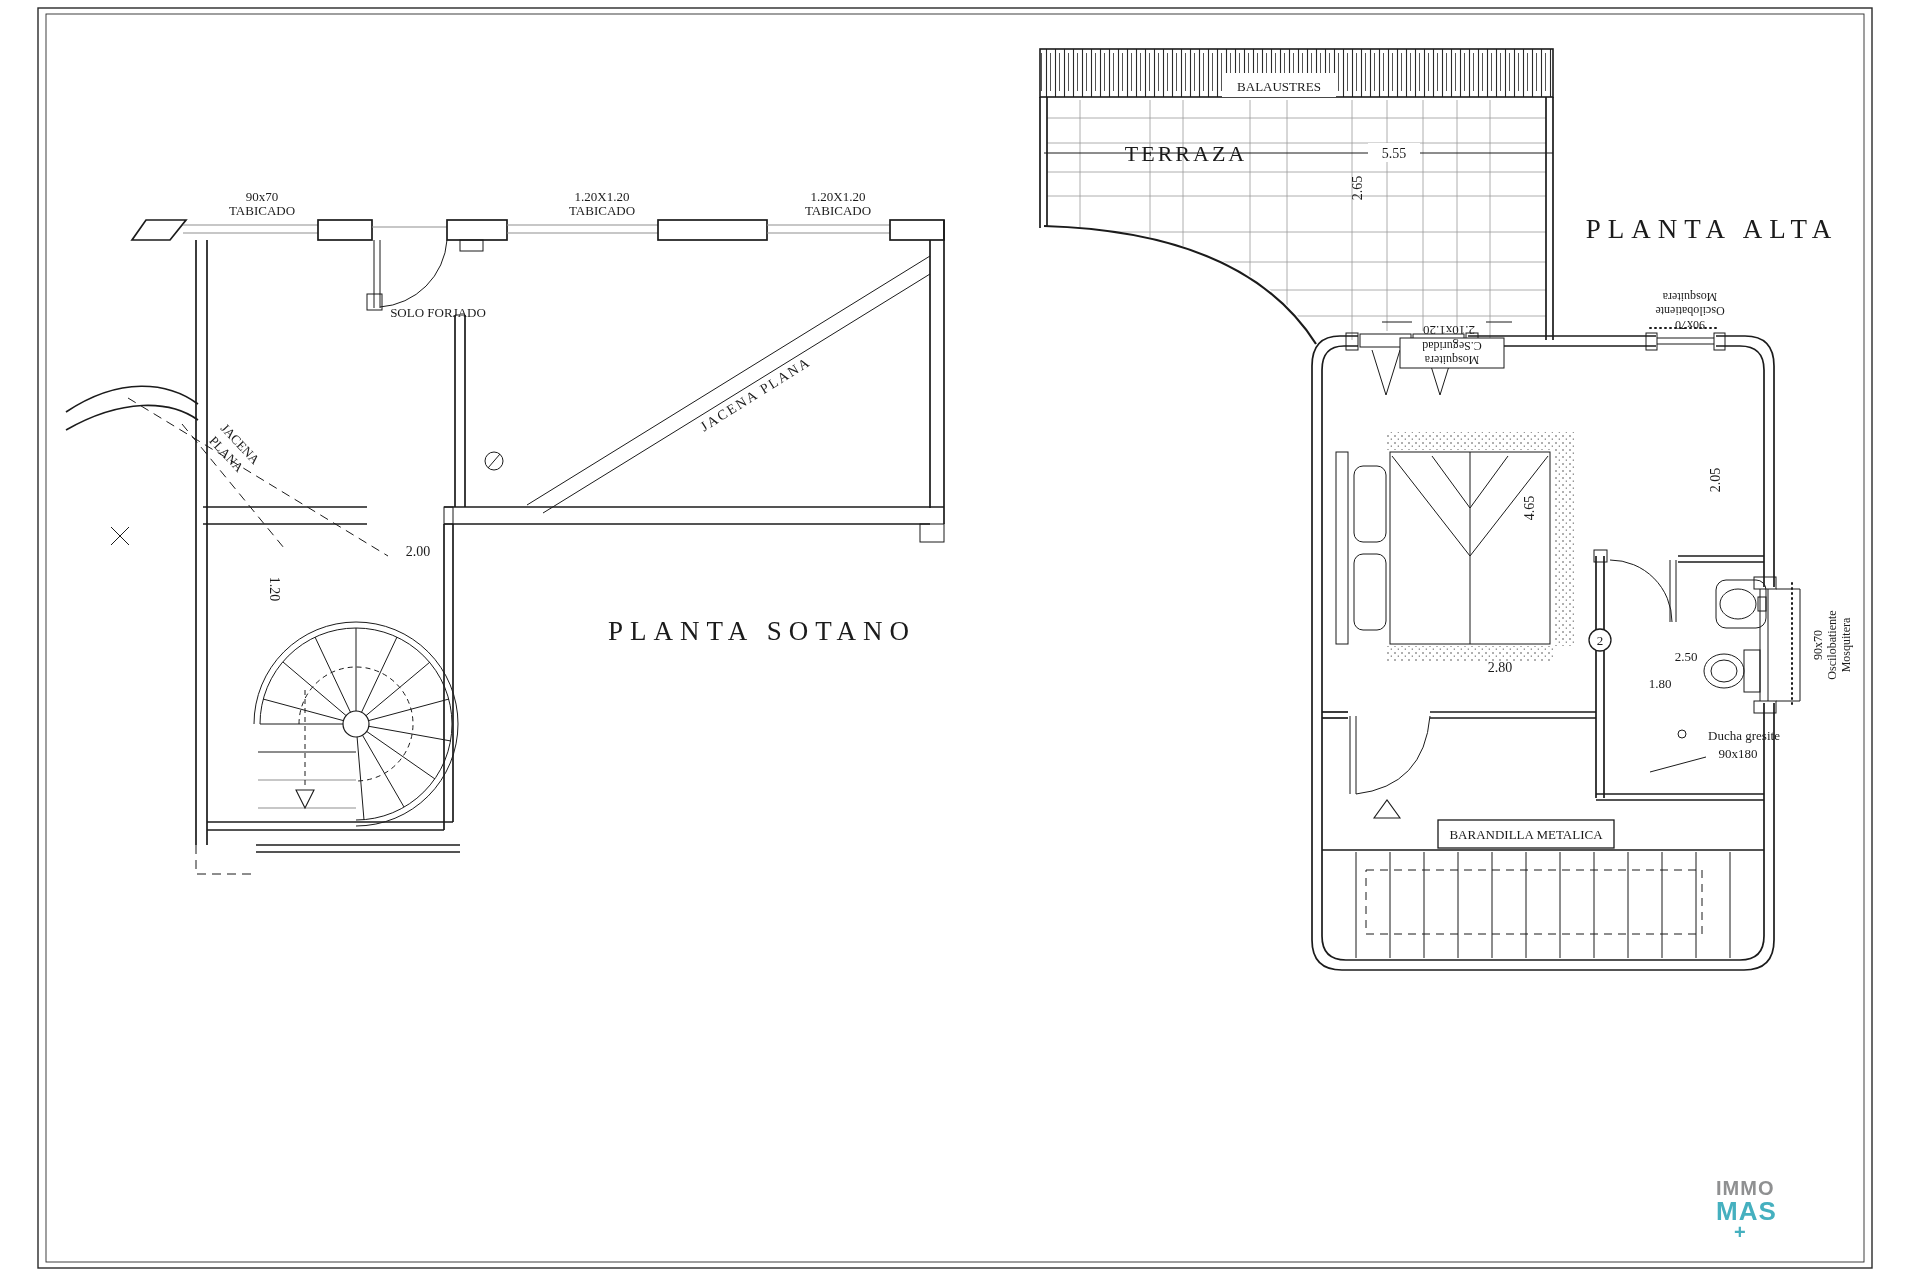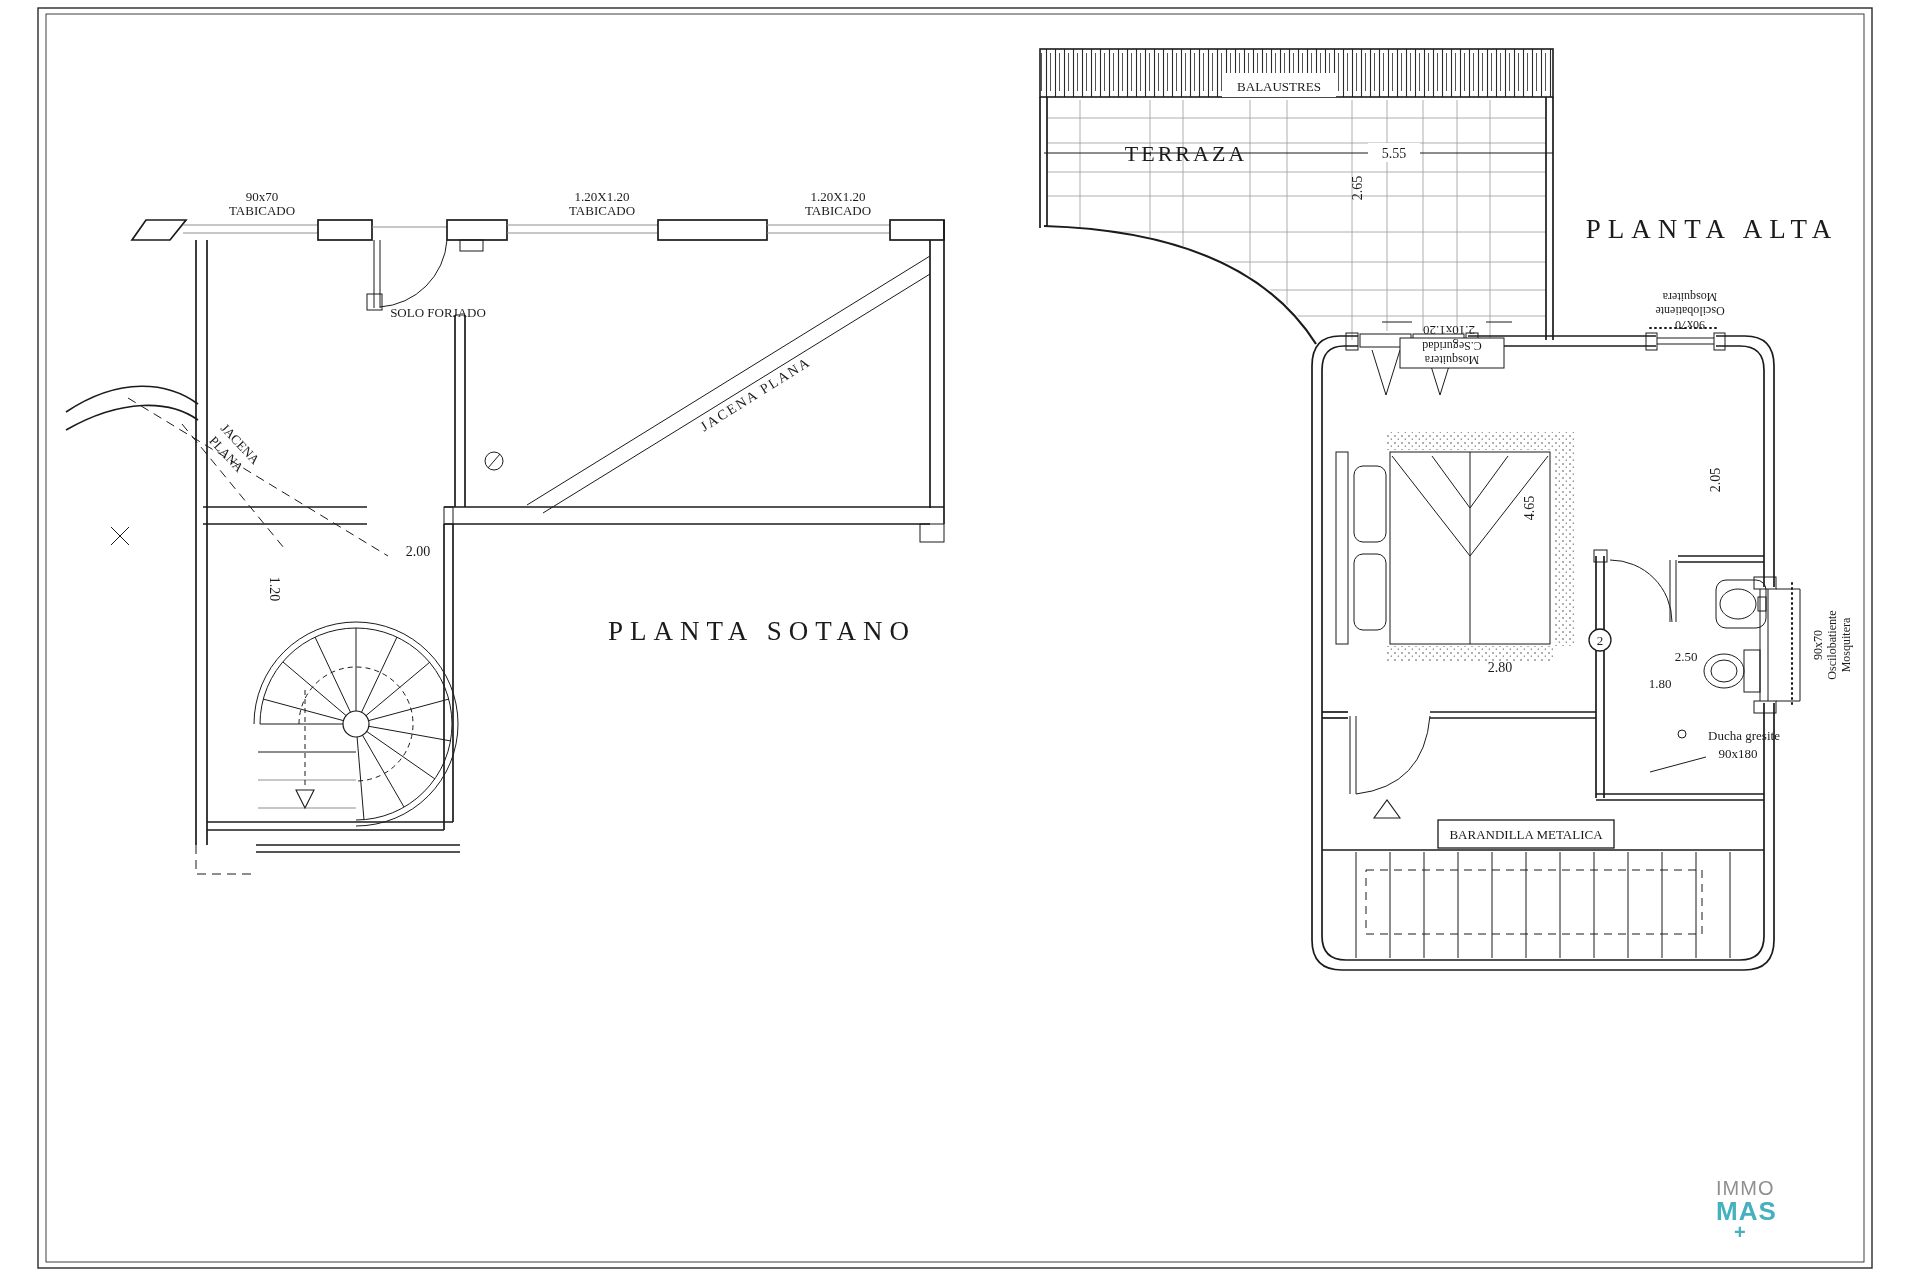--- a/index.html
+++ b/index.html
@@ -11,21 +11,21 @@
   .gray{stroke:#8f8f8f;stroke-width:1;fill:none;}
   .grid{stroke:#9b9b9b;stroke-width:0.8;fill:none;}
   .dash{stroke:#1b1b1b;stroke-width:1;fill:none;stroke-dasharray:9 6;}
   .dot{stroke:#1b1b1b;stroke-width:2;fill:none;stroke-dasharray:1 4;stroke-linecap:round;}
   .dim{font-size:14px;}
   .lbl{font-size:13px;}
   .sm{font-size:12px;}
   .title{font-size:27px;letter-spacing:7px;}
   #logo{position:absolute;left:1716px;top:1178px;width:92px;line-height:1;
         font-family:"Liberation Sans",sans-serif;text-align:left;}
-  #logo .l1{color:#8f9091;font-size:20px;font-weight:normal;letter-spacing:1px;}
+  #logo .l1{color:#8f9091;font-size:20px;font-weight:bold;letter-spacing:1px;}
   #logo .l2{color:#45b0bf;font-size:26px;font-weight:bold;letter-spacing:1px;}
   #logo .lp{color:#45b0bf;font-size:20px;font-weight:bold;margin-left:18px;margin-top:-2px;}
 </style>
 </head>
 <body>
 
 <div id="sheet">
 <svg width="1920" height="1280" viewBox="0 0 1920 1280">
   <defs>
     <pattern id="bal" width="9" height="48" patternUnits="userSpaceOnUse">

